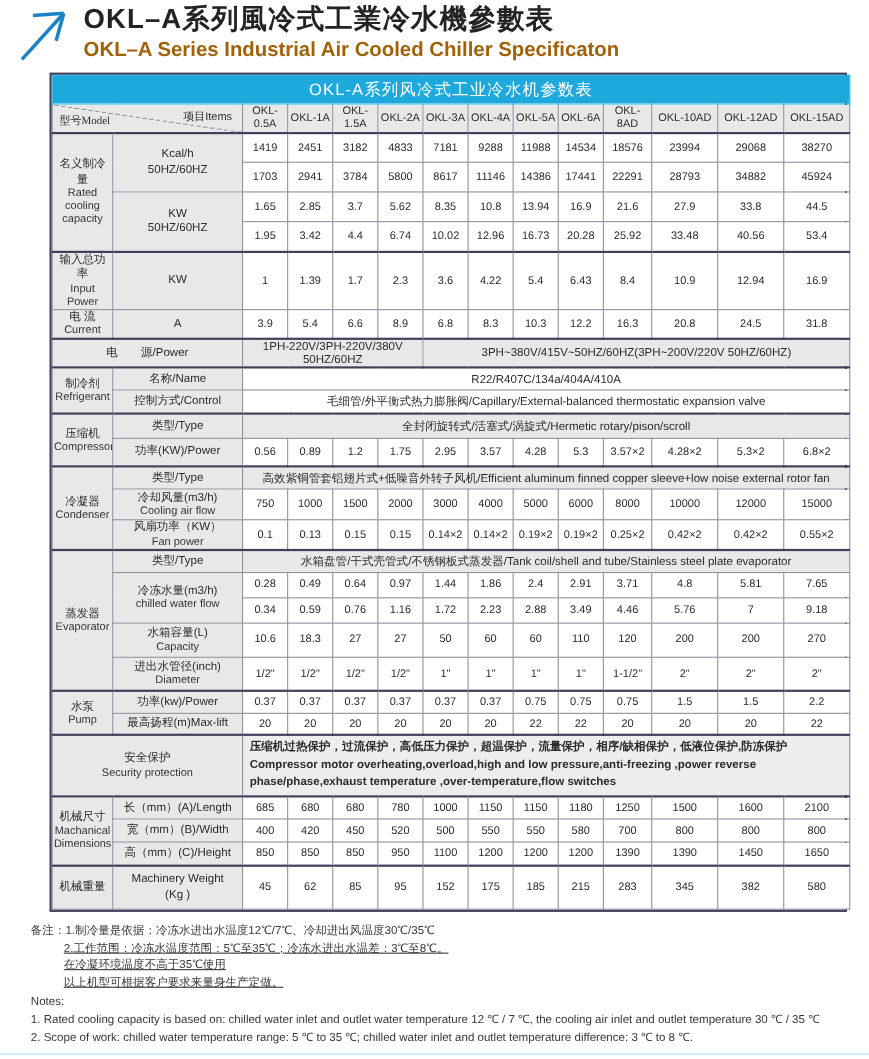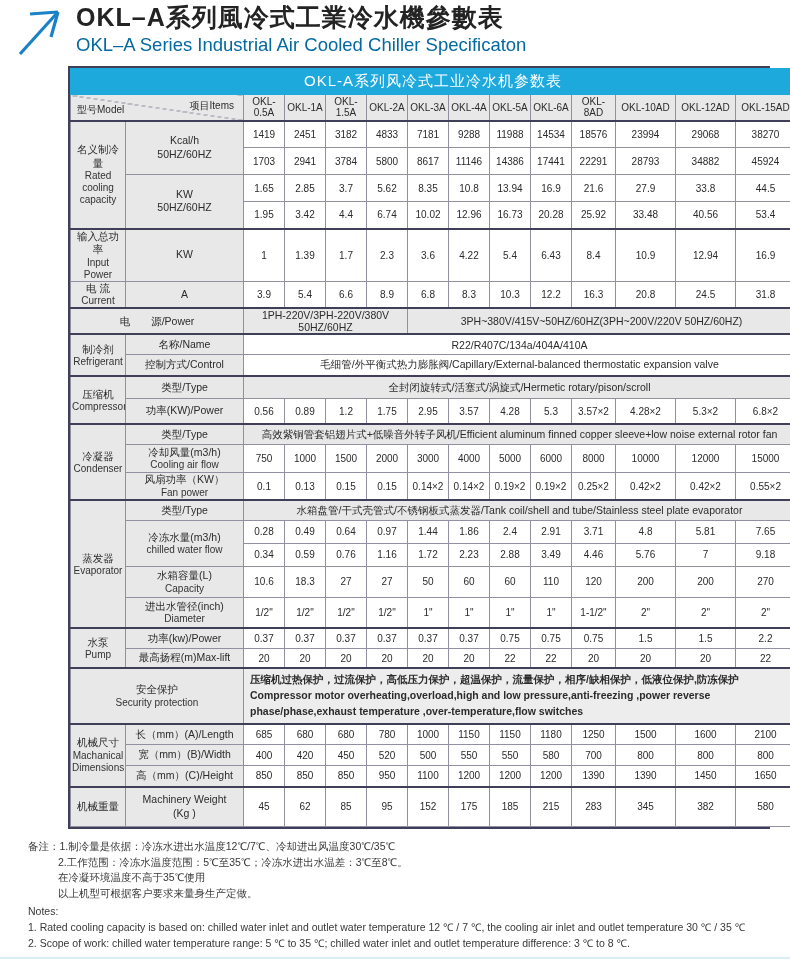--- a/index.html
+++ b/index.html
@@ -6,24 +6,24 @@
   html,body { margin:0; padding:0; }
   body {
     width:790px; height:963px; background:#ffffff;
     font-family:"Liberation Sans", sans-serif; color:#2b2b2b;
     position:relative; overflow:hidden;
   }
   
   .doc-header { position:relative; height:62px; padding:2px 0 0 76px; }
   .logo-arrow { position:absolute; left:8px; top:4px; width:62px; height:56px; }
   .title-cn { font-size:25px; font-weight:600; letter-spacing:1px; color:#232323; line-height:30px; }
-  .title-en { font-size:18.5px; font-weight:400; color:#0369a1; line-height:25px; }
+  .title-en { font-size:18.5px; font-weight:700; color:#a16207; line-height:25px; }
 
   
-  .spec-wrap { margin:4px 20px 0 68px; border:2px solid #3f3f5a; }
+  .spec-wrap { margin:4px 20px 0 45px; border:2px solid #3f3f5a; }
   table.spec { border-collapse:collapse; width:100%; table-layout:fixed; }
   .spec th, .spec td {
     border:1px solid #9090a0; padding:0 1px;
     text-align:center; vertical-align:middle;
     font-weight:400; font-size:10px; color:#2b2b2b;
     overflow:hidden;
   }
   .spec .titlebar {
     background:#1ea9dc; color:#ffffff; font-size:15px; letter-spacing:1px;
     border:1px solid #1ea9dc;
@@ -35,31 +35,31 @@
   .spec .en { font-size:10px; line-height:1.2; color:#333; }
   .spec td.v { background:#ffffff; font-size:10px; }
   .spec .merged { background:#e8e8e8; font-size:10.5px; }
   .spec .whitewide { background:#ffffff; font-size:10.5px; }
   .spec .sectext {
     background:#ededed; text-align:left; padding:3px 6px; font-size:10.5px; line-height:1.5;font-weight:bold;
   }
   .spec tr.sec > th, .spec tr.sec > td { border-top:2px solid #3f3f5a; }
   .corner { position:relative; background:
       linear-gradient(to bottom left, #e8e8e8 49.4%, #9090a0 49.4%, #9090a0 50.6%, #e8e8e8 50.6%); }
-  .corner .m { position:absolute; left:6px; bottom:3px; font-size:10px; }
+  .corner .m { position:absolute; left:6px; bottom:3px; font-size:10px;font-family:Liberation Serif, serif; }
   .corner .i { position:absolute; right:9px; top:4px; font-size:10px; }
   
   .r20{height:20px} .r21{height:21px} .r22{height:22px} .r24{height:23px}
   .r26{height:26px} .r28{height:27px} .r30{height:28px} .r32{height:31px}
   .r40{height:40px} .r56{height:54px}
 
   
   .notes { margin:10px 18px 0 28px; font-size:10.5px; color:#383838; }
   .notes .line { line-height:15.5px; }
-  .notes .ind { padding-left:30px; }
+  .notes .ind { padding-left:30px;text-decoration:underline; }
   .notes-en { margin-top:2px; }
   .notes-en .line { line-height:16px; }
   .bottom-rule { position:absolute; left:0; bottom:4px; width:790px; height:2px; background:#d9edf7; }
 </style>
 </head>
 <body>
 
 <div class="doc-header">
   <svg class="logo-arrow" viewBox="0 0 62 56">
     <line x1="12" y1="50" x2="50" y2="8" stroke="#1b82c5" stroke-width="3.2"></line>

